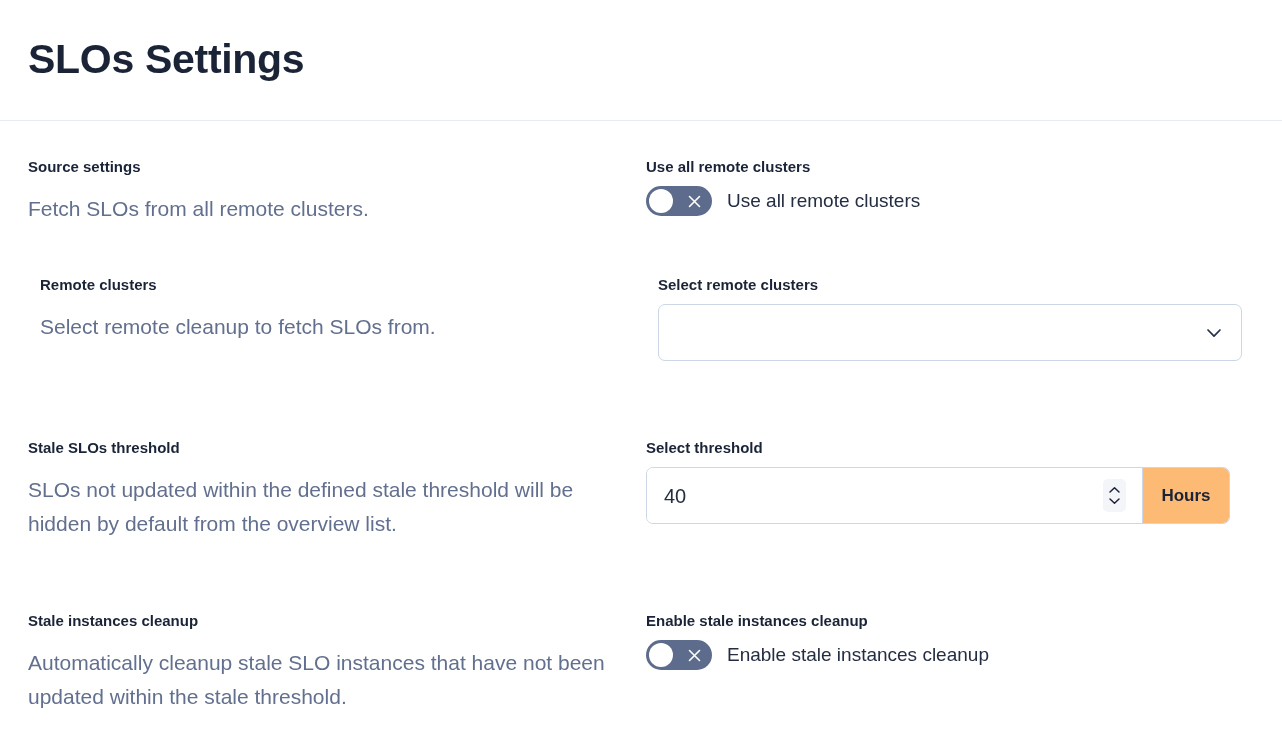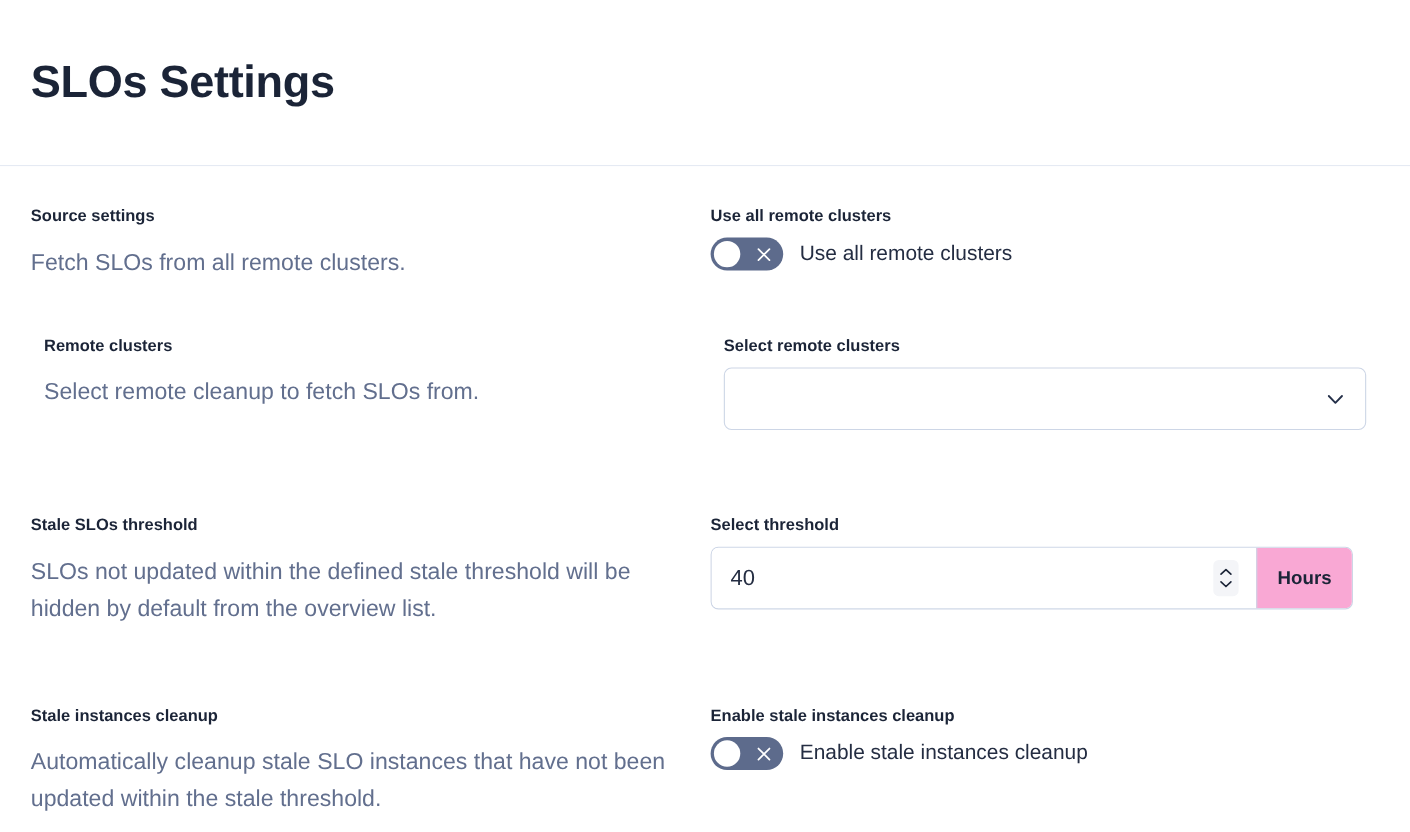--- a/index.html
+++ b/index.html
@@ -10,21 +10,21 @@
     width: 1282px;
     height: 756px;
     background: #ffffff;
     font-family: "Liberation Sans", sans-serif;
     color: #1b2437;
     overflow: hidden;
   }
 
   
   .page-header {
-    height: 151px;
+    height: 121px;
     box-sizing: border-box;
     border-bottom: 1px solid #e5eaf3;
     display: flex;
     align-items: center;
     padding: 0 28px;
   }
   .page-title {
     font-size: 41px;
     font-weight: bold;
     letter-spacing: -0.3px;
@@ -193,21 +193,21 @@
     align-items: center;
     justify-content: center;
     gap: 3px;
     cursor: pointer;
     margin-right: 8px;
   }
   .number-stepper svg { display: block; }
   .number-addon {
     flex: 0 0 auto;
     width: 86px;
-    background: #f9a8d4;
+    background: #fdba74;
     border-left: 1px solid #cdd6e6;
     display: flex;
     align-items: center;
     justify-content: center;
     font-size: 17px;
     font-weight: bold;
     color: #1b2437;
     cursor: pointer;
   }
 

